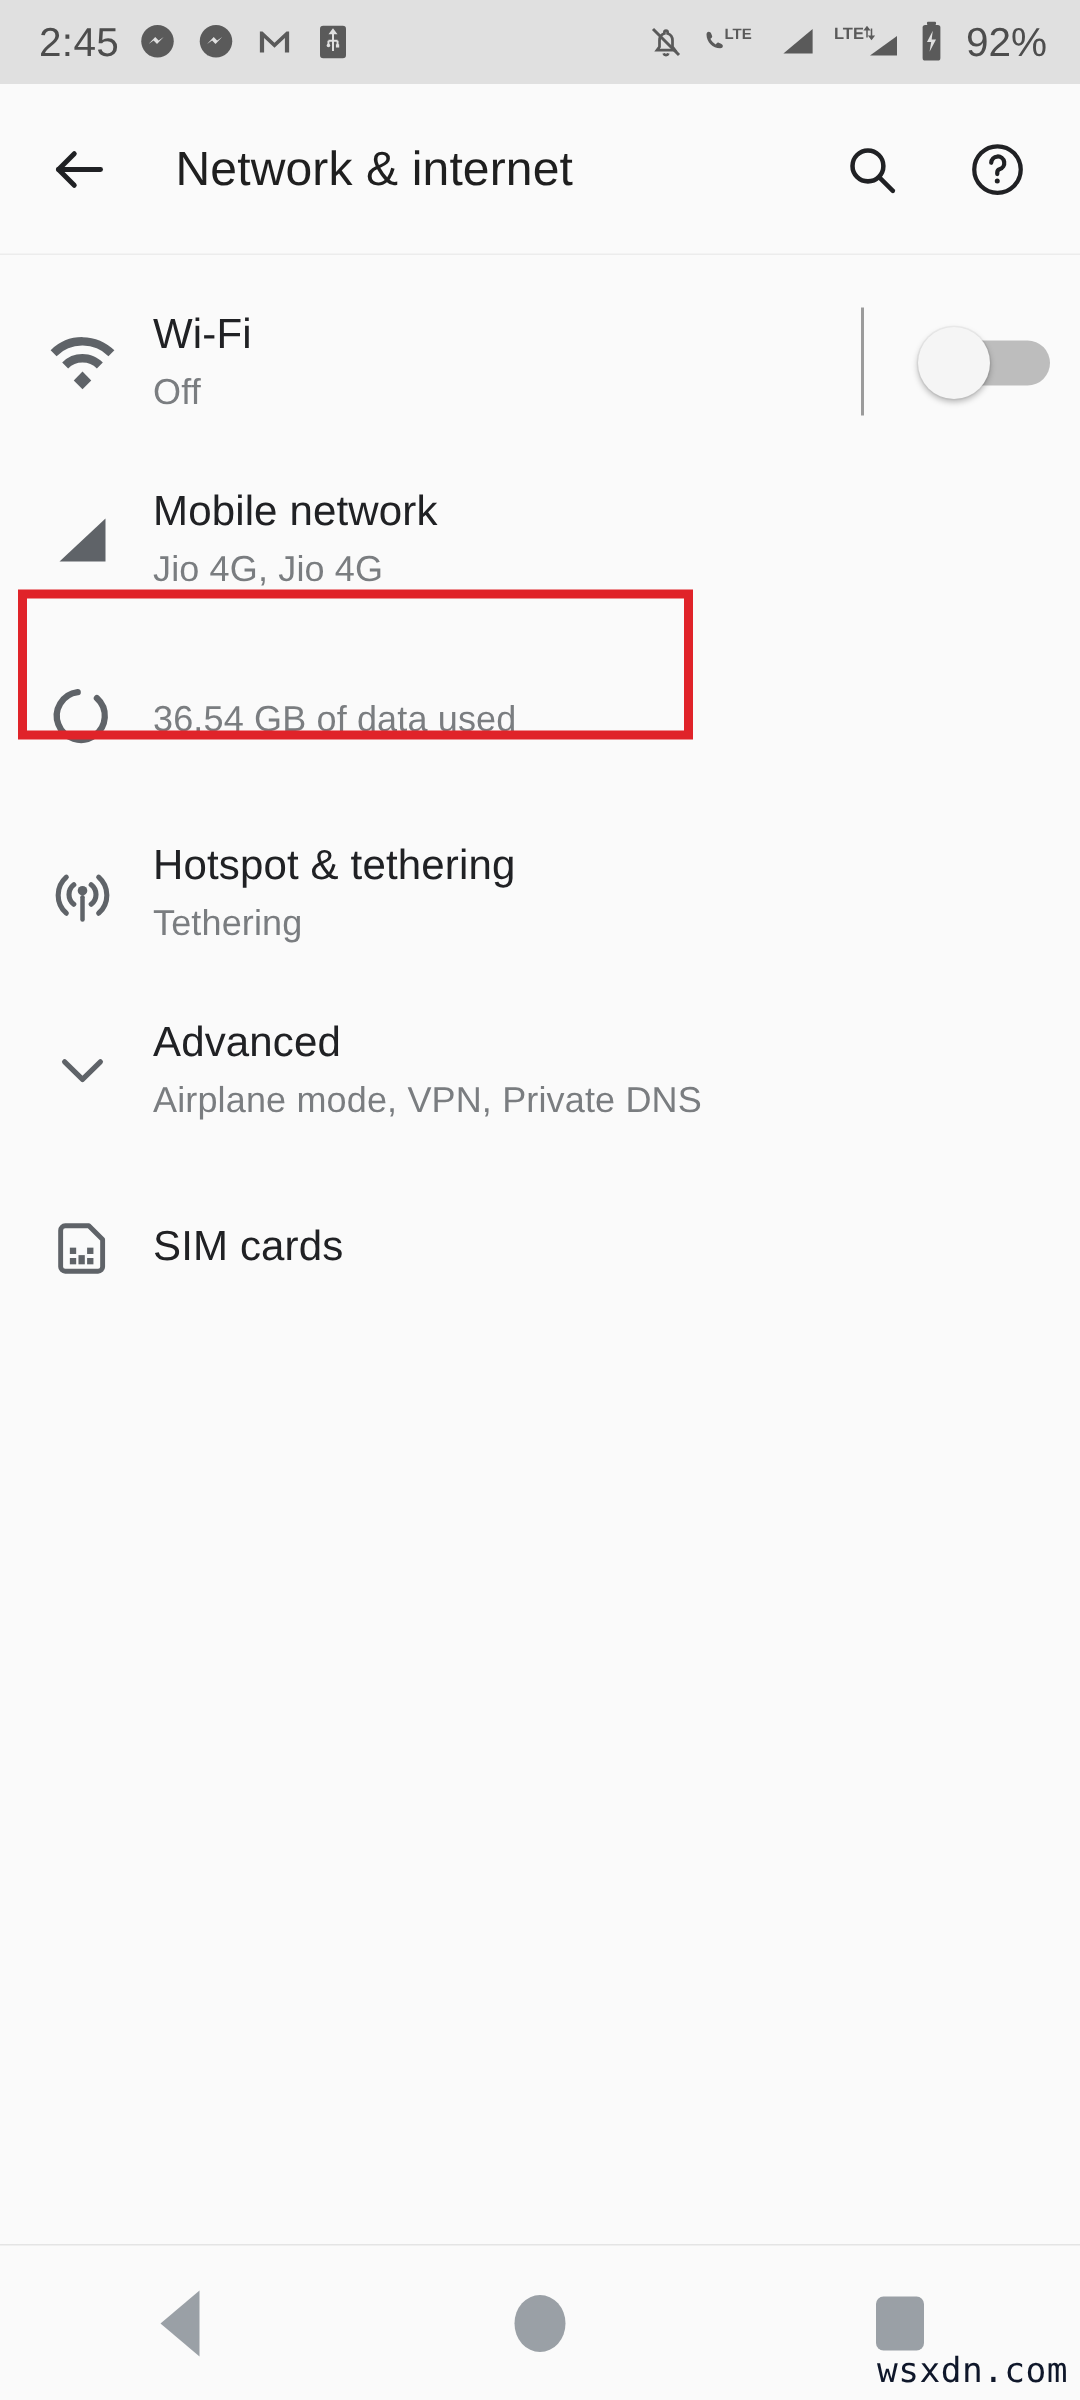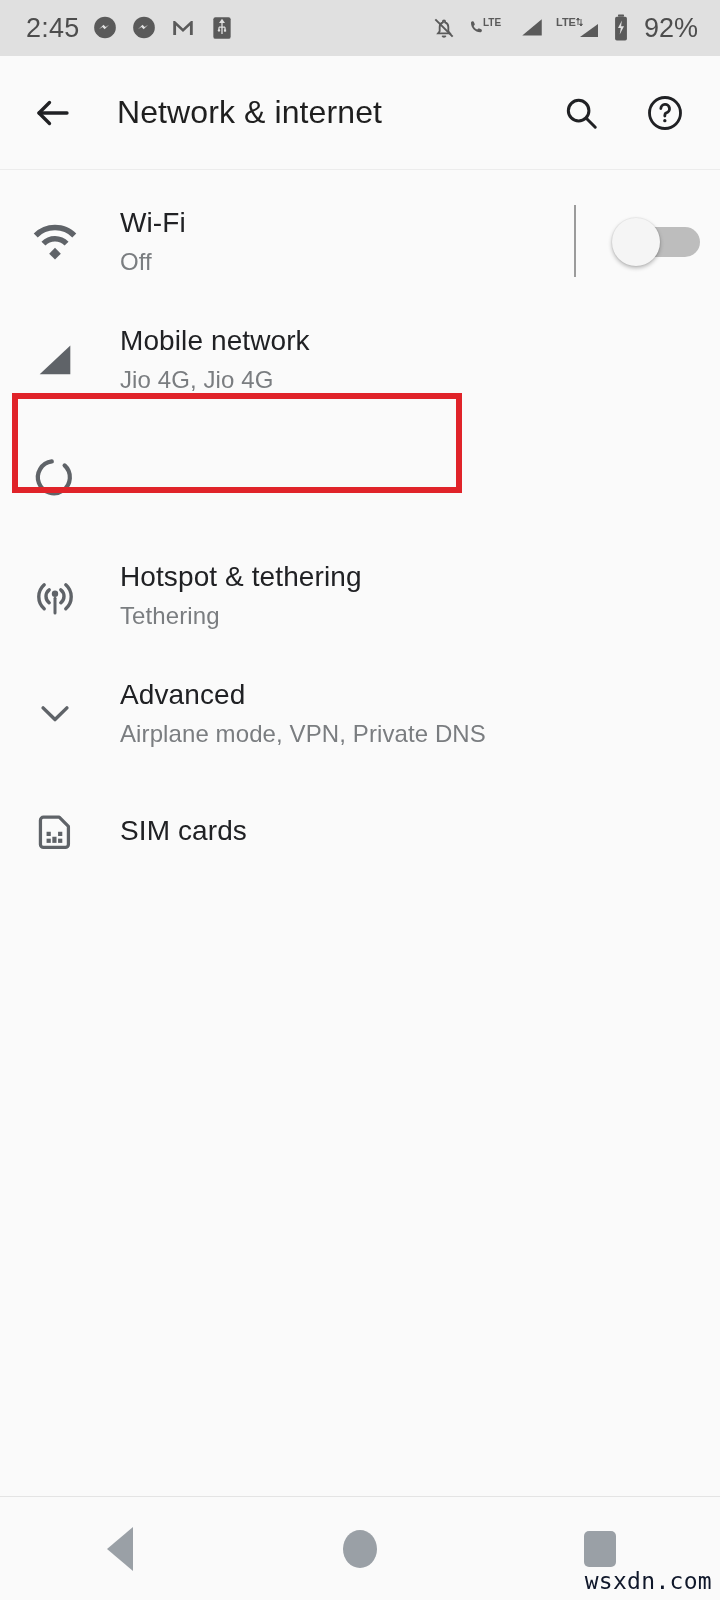--- a/index.html
+++ b/index.html
@@ -45,21 +45,21 @@
     position:relative;
     display:flex; align-items:center;
     height:118px;
     padding-left:14px; padding-right:20px;
   }
   .row-icon {
     width:82px; min-width:82px;
     display:flex; align-items:center; justify-content:center;
     color:#5f6368;
   }
-  .row-text { display:flex; flex-direction:column; justify-content:center; margin-left:24px; }
+  .row-text { display:flex; flex-direction:column; justify-content:center; margin-left:6px; }
   .row-title { font-size:28px; color:#202124; line-height:1.28; letter-spacing:.1px; }
   .row-sub { font-size:24px; color:#7a7d80; line-height:1.3; margin-top:5px; letter-spacing:.1px; }
 
   
   .row-trailing { margin-left:auto; display:flex; align-items:center; }
   .vdivider { width:2px; height:72px; background:#9b9b9b; margin-right:36px; }
   .switch {
     position:relative; width:88px; height:46px;
     display:flex; align-items:center;
   }
@@ -247,20 +247,21 @@
       </div>
     </div>
 
     <div class="row">
       <div class="row-icon">
         <svg width="48" height="48" viewBox="0 0 24 24" fill="none" stroke="#5f6368" stroke-width="2.1" stroke-linecap="round">
           <path d="M16.8 6.2a8 8 0 1 1-6.4-2"></path>
         </svg>
       </div>
       <div class="row-text">
+        <div class="row-sub">36.54 GB of data used</div>
       </div>
     </div>
 
     <div class="row">
       <div class="row-icon">
         <svg width="48" height="48" viewBox="0 0 24 24" fill="none" stroke="#5f6368" stroke-width="1.7" stroke-linecap="round">
           <circle cx="12" cy="11.4" r="1.6" fill="#5f6368" stroke="none"></circle>
           <path d="M9.1 15.9a4.1 4.1 0 0 1 0-6.5"></path>
           <path d="M14.9 9.4a4.1 4.1 0 0 1 0 6.5"></path>
           <path d="M6.6 18.9a8 8 0 0 1 0-12"></path>

